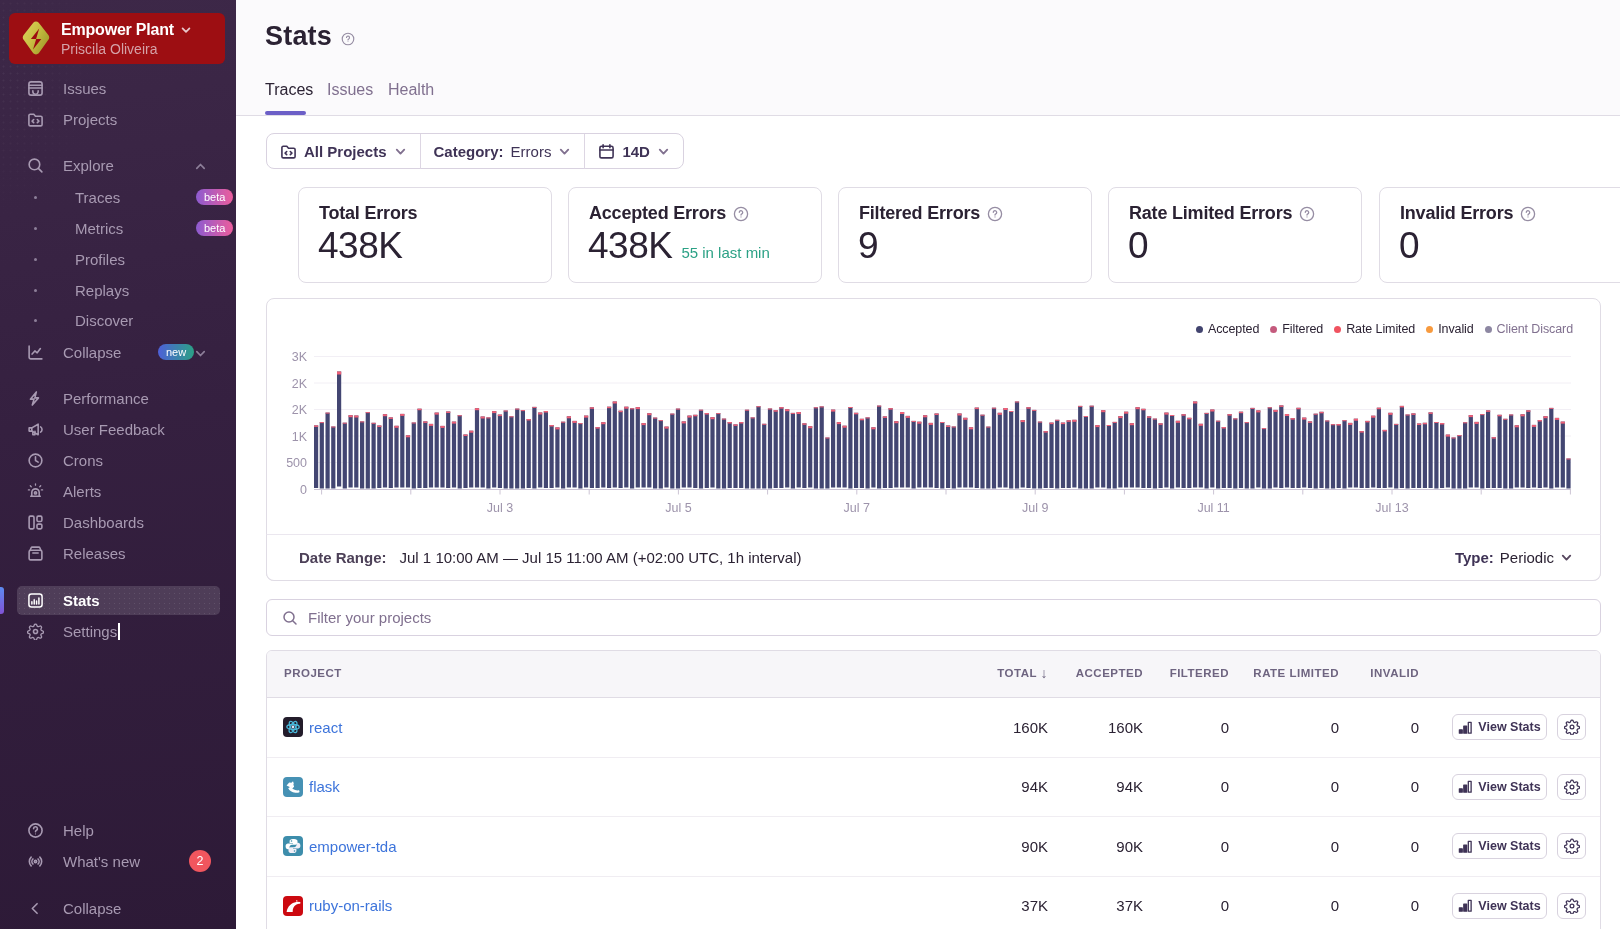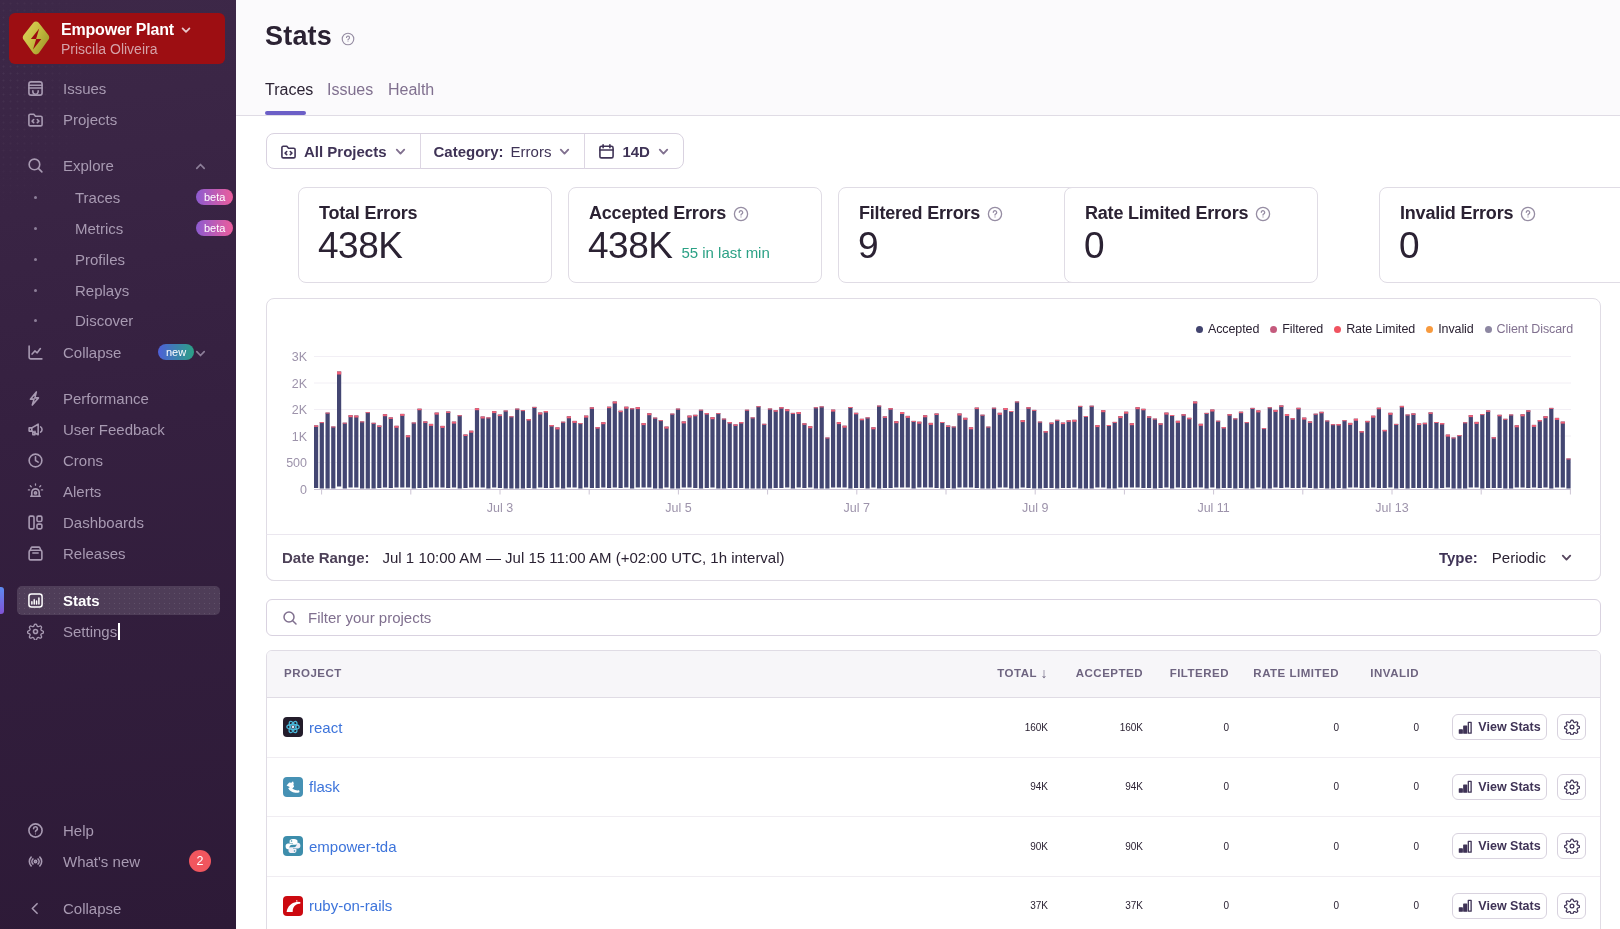--- a/index.html
+++ b/index.html
@@ -52,35 +52,35 @@
 .card { position:absolute; top:187px; width:254px; height:96px; border:1px solid #e0dce5; border-radius:8px; background:#fff;margin-left:32px; }
 .card .ct { position:absolute; left:20px; top:15px; font-size:18px; font-weight:700; color:#2b2233; letter-spacing:-0.2px; display:flex; align-items:center; gap:7px; }
 .card .cv { position:absolute; left:19px; top:37px; font-size:37px; font-weight:500; color:#2b2233; letter-spacing:-0.5px; }
 .card .cg { font-size:15px; color:#2ba185; font-weight:400; margin-left:9px; letter-spacing:0; }
 
 .chartpanel { position:absolute; left:30px; top:298px; width:1335px; height:283px; border:1px solid #e0dce5; border-radius:8px; background:#fff; }
 .legend { position:absolute; right:27px; top:23px; display:flex; gap:11px; font-size:12.5px; letter-spacing:-0.1px; }
 .li { display:flex; align-items:center; gap:5px; }
 .ld { width:7px; height:7px; border-radius:50%; }
 .daterow { position:absolute; left:30px; top:534px; width:1335px; height:47px; border:1px solid #e0dce5; border-top:1px solid #ebe7ef; border-radius:0 0 8px 8px; background:#fff; display:flex; align-items:center; }
-.daterow .lab { font-size:15px; font-weight:700; color:#4d4158; margin-left:15px; }
+.daterow .lab { font-size:15px; font-weight:700; color:#4d4158; margin-left:32px; }
 .daterow .val { font-size:15px; color:#2b2233; margin-left:13px; }
-.daterow .right { position:absolute; right:27px; display:flex; align-items:center; gap:14px; font-size:15px; color:#2b2233; }
+.daterow .right { position:absolute; right:27px; display:flex; align-items:center; gap:6px; font-size:15px; color:#2b2233; }
 
 .search { position:absolute; left:30px; top:599px; width:1335px; height:37px; border:1px solid #d9d2e0; border-radius:6px; background:#fff; display:flex; align-items:center; }
 .search svg { margin-left:15px; }
 .search .ph { color:#80708f; font-size:15px; margin-left:10px; }
 
 .table { position:absolute; left:30px; top:650px; width:1335px; height:295px; border:1px solid #e0dce5; border-radius:6px; background:#fff; overflow:hidden; }
 .thead { position:absolute; left:0; top:0; width:1335px; height:47px; background:#f7f6f9; border-bottom:1px solid #e0dce5; }
 .th { position:absolute; top:16px; font-size:11.5px; font-weight:700; color:#6e6480; letter-spacing:.5px; }
 .trow { position:absolute; left:0; width:1335px; height:59.5px; border-bottom:1px solid #f0edf2; display:flex; align-items:center; }
 .pic { margin-left:16px; width:20px; height:20px; display:inline-flex; }
 .plink { color:#3d74db; font-size:15px; margin-left:6px; }
-.num { position:absolute; font-size:10px; color:#2b2233; transform:translateX(0); }
+.num { position:absolute; font-size:15px; color:#2b2233; transform:translateX(0); }
 .num { text-align:right; }
 .vsbtn { position:absolute; left:1185px; width:95px; height:26px; border:1px solid #d8d2de; border-radius:6px; background:#fff; box-sizing:border-box;
   display:inline-flex; align-items:center; justify-content:center; gap:5px; font-size:12.5px; font-weight:700; color:#3f3356; white-space:nowrap; }
 .gearbtn { position:absolute; left:1290px; width:29px; height:26px; border:1px solid #d8d2de; border-radius:6px; background:#fff;
   display:inline-flex; align-items:center; justify-content:center; }
 </style></head>
 <body>
 <div class="sidebar">
   <div class="dots"></div>
   <div class="orgbox">
@@ -331,21 +331,21 @@
       <div class="cv">438K<span class="cg">55 in last min</span></div>
     </div>
   <div class="card" style="left:570px">
       <div class="ct">Filtered Errors <svg width="16" height="16" viewBox="0 0 16 16" fill="none" stroke="#968da3" stroke-width="1.3" stroke-linecap="round">
           <circle cx="8" cy="8" r="6.6"></circle>
           <path d="M6.3 6.3a1.7 1.7 0 1 1 2.5 1.6c-.5.25-.8.55-.8 1.1"></path>
           <circle cx="8" cy="10.9" r=".55" fill="#968da3" stroke="none"></circle>
         </svg></div>
       <div class="cv">9</div>
     </div>
-  <div class="card" style="left:796px">
+  <div class="card" style="left:840px">
       <div class="ct">Rate Limited Errors <svg width="16" height="16" viewBox="0 0 16 16" fill="none" stroke="#968da3" stroke-width="1.3" stroke-linecap="round">
           <circle cx="8" cy="8" r="6.6"></circle>
           <path d="M6.3 6.3a1.7 1.7 0 1 1 2.5 1.6c-.5.25-.8.55-.8 1.1"></path>
           <circle cx="8" cy="10.9" r=".55" fill="#968da3" stroke="none"></circle>
         </svg></div>
       <div class="cv">0</div>
     </div>
   <div class="card" style="left:1111px">
       <div class="ct">Invalid Errors <svg width="16" height="16" viewBox="0 0 16 16" fill="none" stroke="#968da3" stroke-width="1.3" stroke-linecap="round">
           <circle cx="8" cy="8" r="6.6"></circle>

